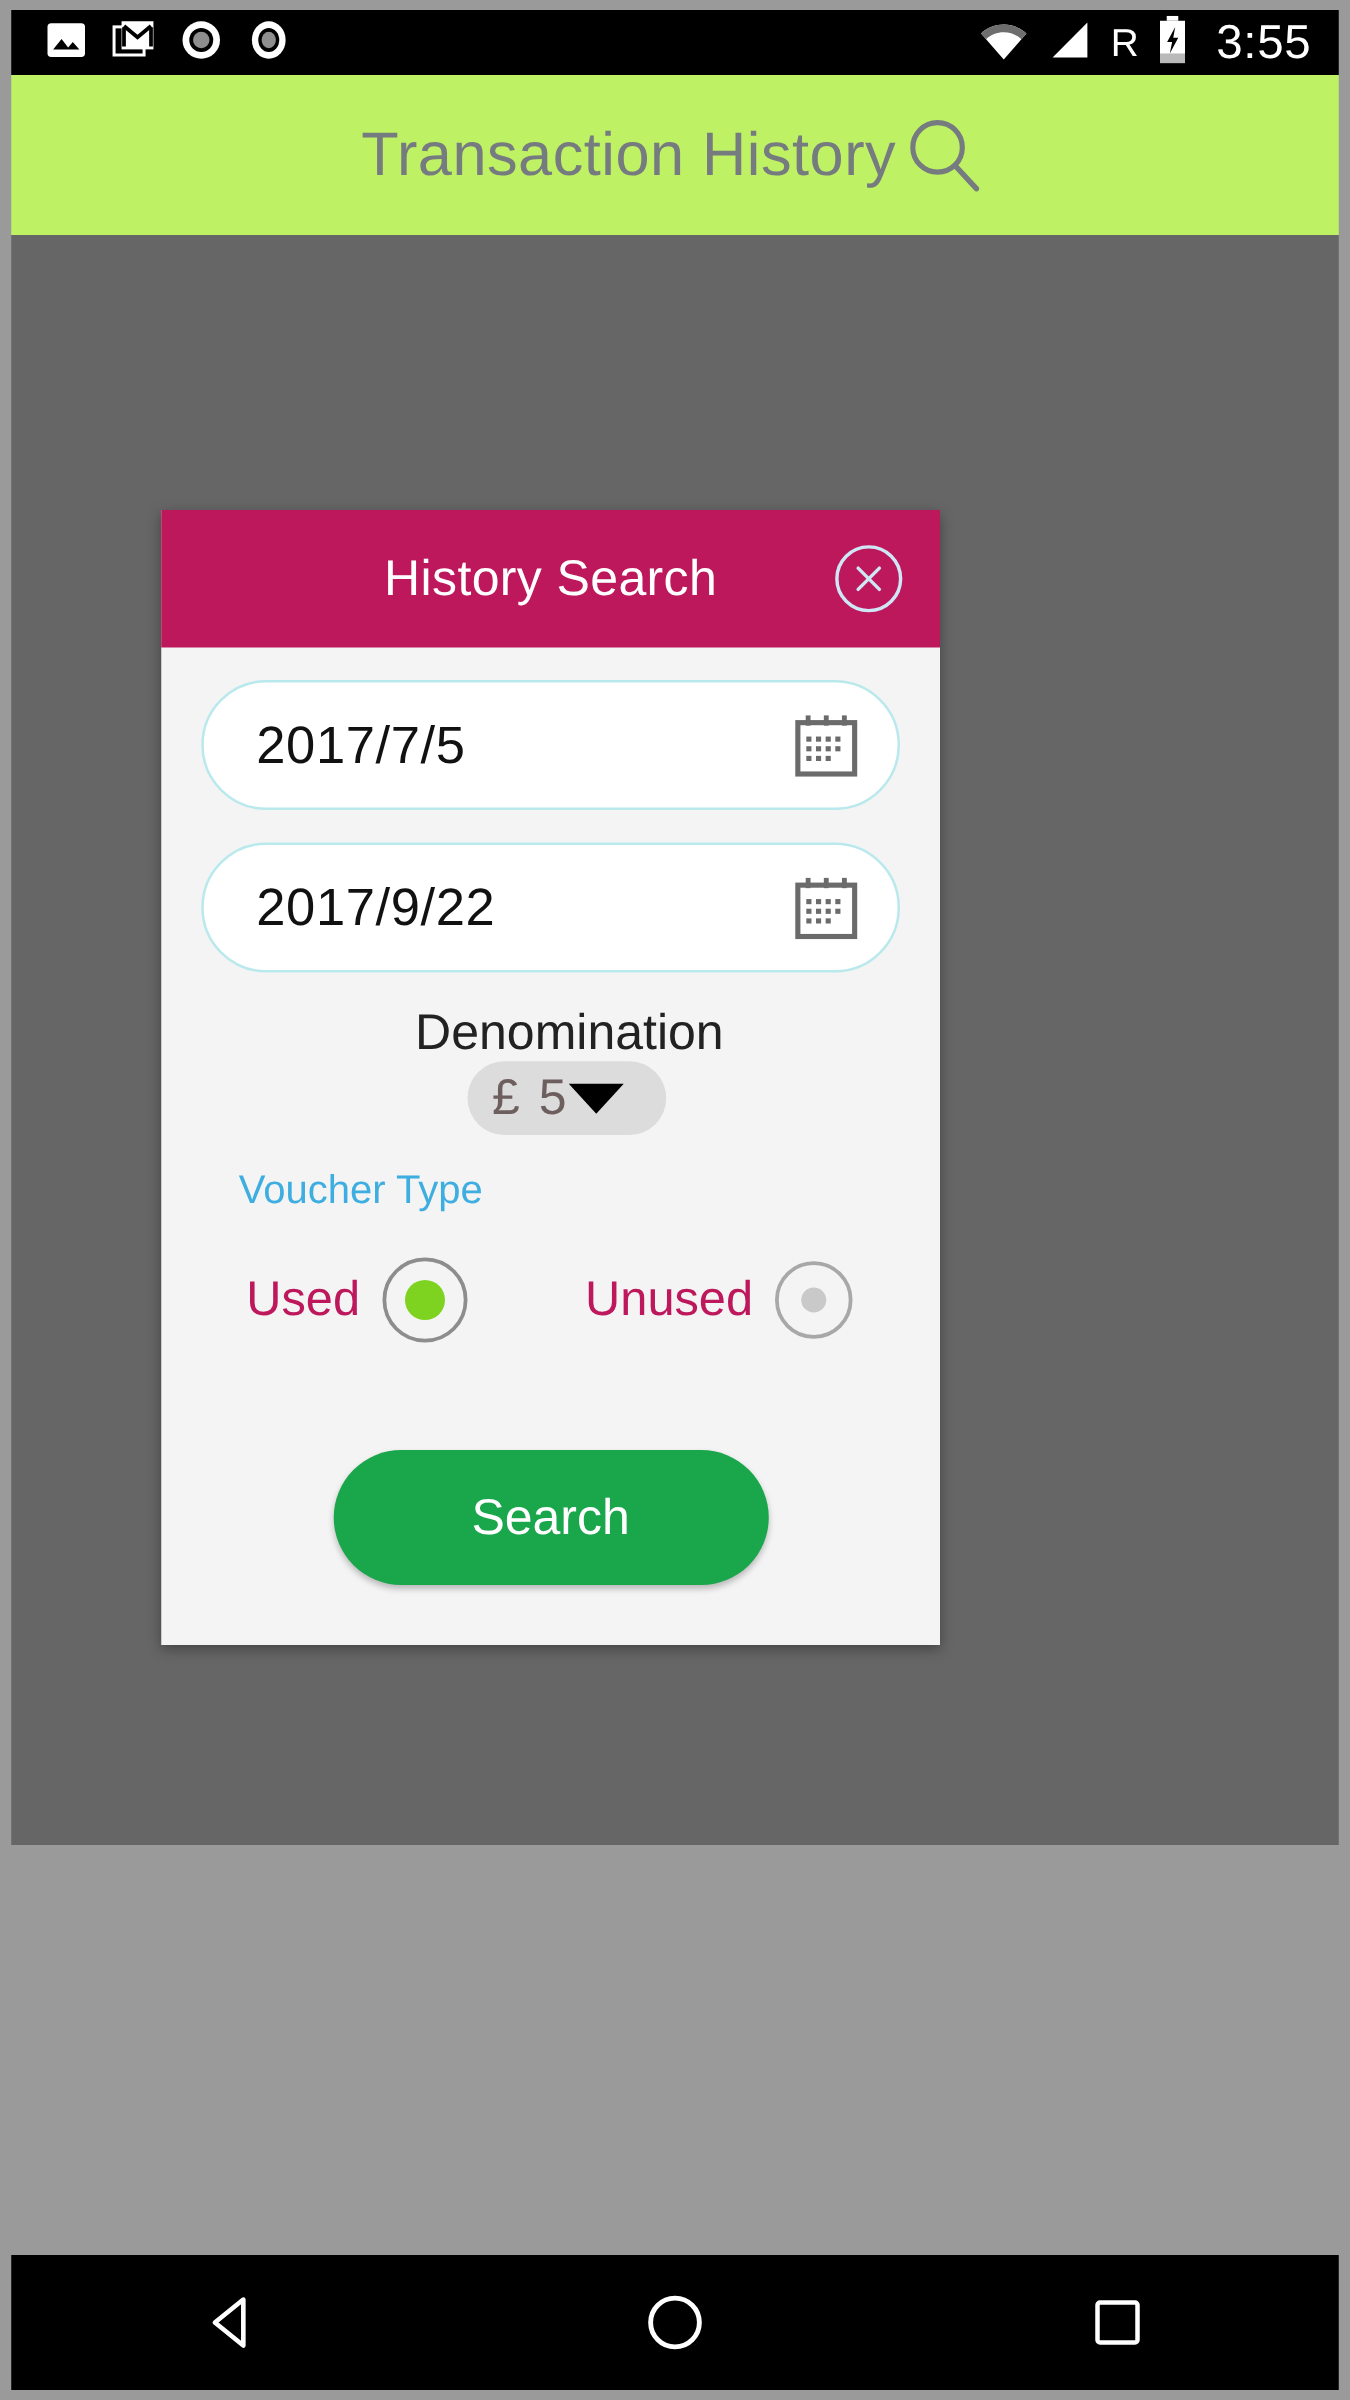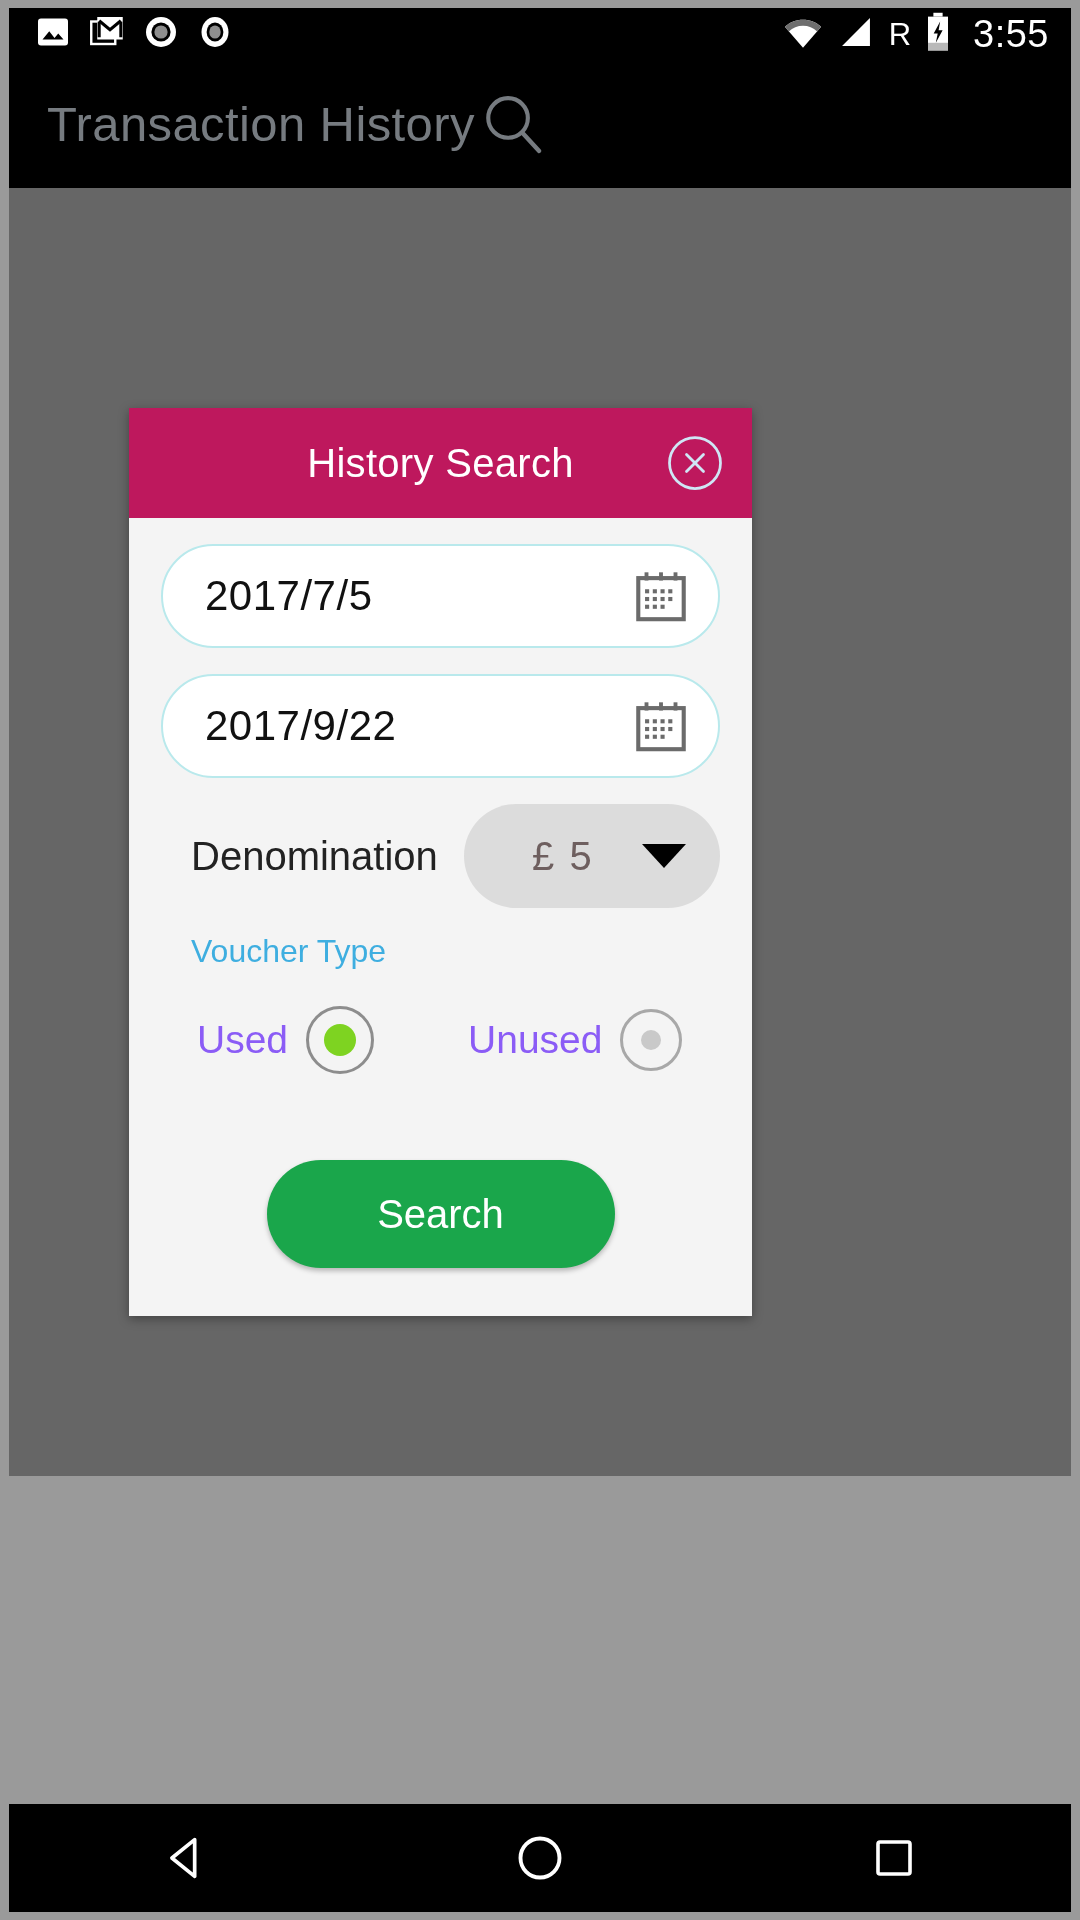--- a/index.html
+++ b/index.html
@@ -56,24 +56,24 @@
     line-height: 1;
     font-weight: normal;
   }
 
   
   .app-bar {
     position: absolute;
     top: 60px; left: 9px;
     width: 1062px;
     height: 128px;
-    background: #000000;
-    display: flex;
-    align-items: center;
-    justify-content: flex-start;
+    background: #bef264;
+    display: flex;
+    align-items: center;
+    justify-content: center;
     padding: 0 36px 0 38px;
   }
   .app-title {
     color: #767b80;
     font-size: 49px;
     font-weight: normal;
     letter-spacing: 0.4px;
   }
   .search-icon-wrap {
     width: 76px; height: 76px;
@@ -149,20 +149,21 @@
     width: 62px; height: 62px;
     display: flex; align-items: center; justify-content: center;
   }
 
   
   .denom-row {
     display: flex;
     align-items: center;
     margin-top: 22px;
     height: 104px;
+    flex-direction: column;
   }
   .denom-label {
     font-size: 40px;
     color: #222222;
     padding-left: 30px;
     white-space: nowrap;
   }
   .denom-select {
     margin-left: 26px;
     flex: 1;
@@ -205,21 +206,21 @@
     padding-left: 36px;
   }
   .radio-opt {
     display: flex;
     align-items: center;
     cursor: pointer;
   }
   .radio-opt.second { margin-left: 94px; }
   .radio-text {
     font-size: 39px;
-    color: #8b5cf6;
+    color: #be185d;
     margin-right: 18px;
     text-align: center;
   }
   .radio-circle {
     width: 68px; height: 68px;
     border-radius: 50%;
     border: 3px solid #8d8d8d;
     background: #f4f4f4;
     display: flex;
     align-items: center;

